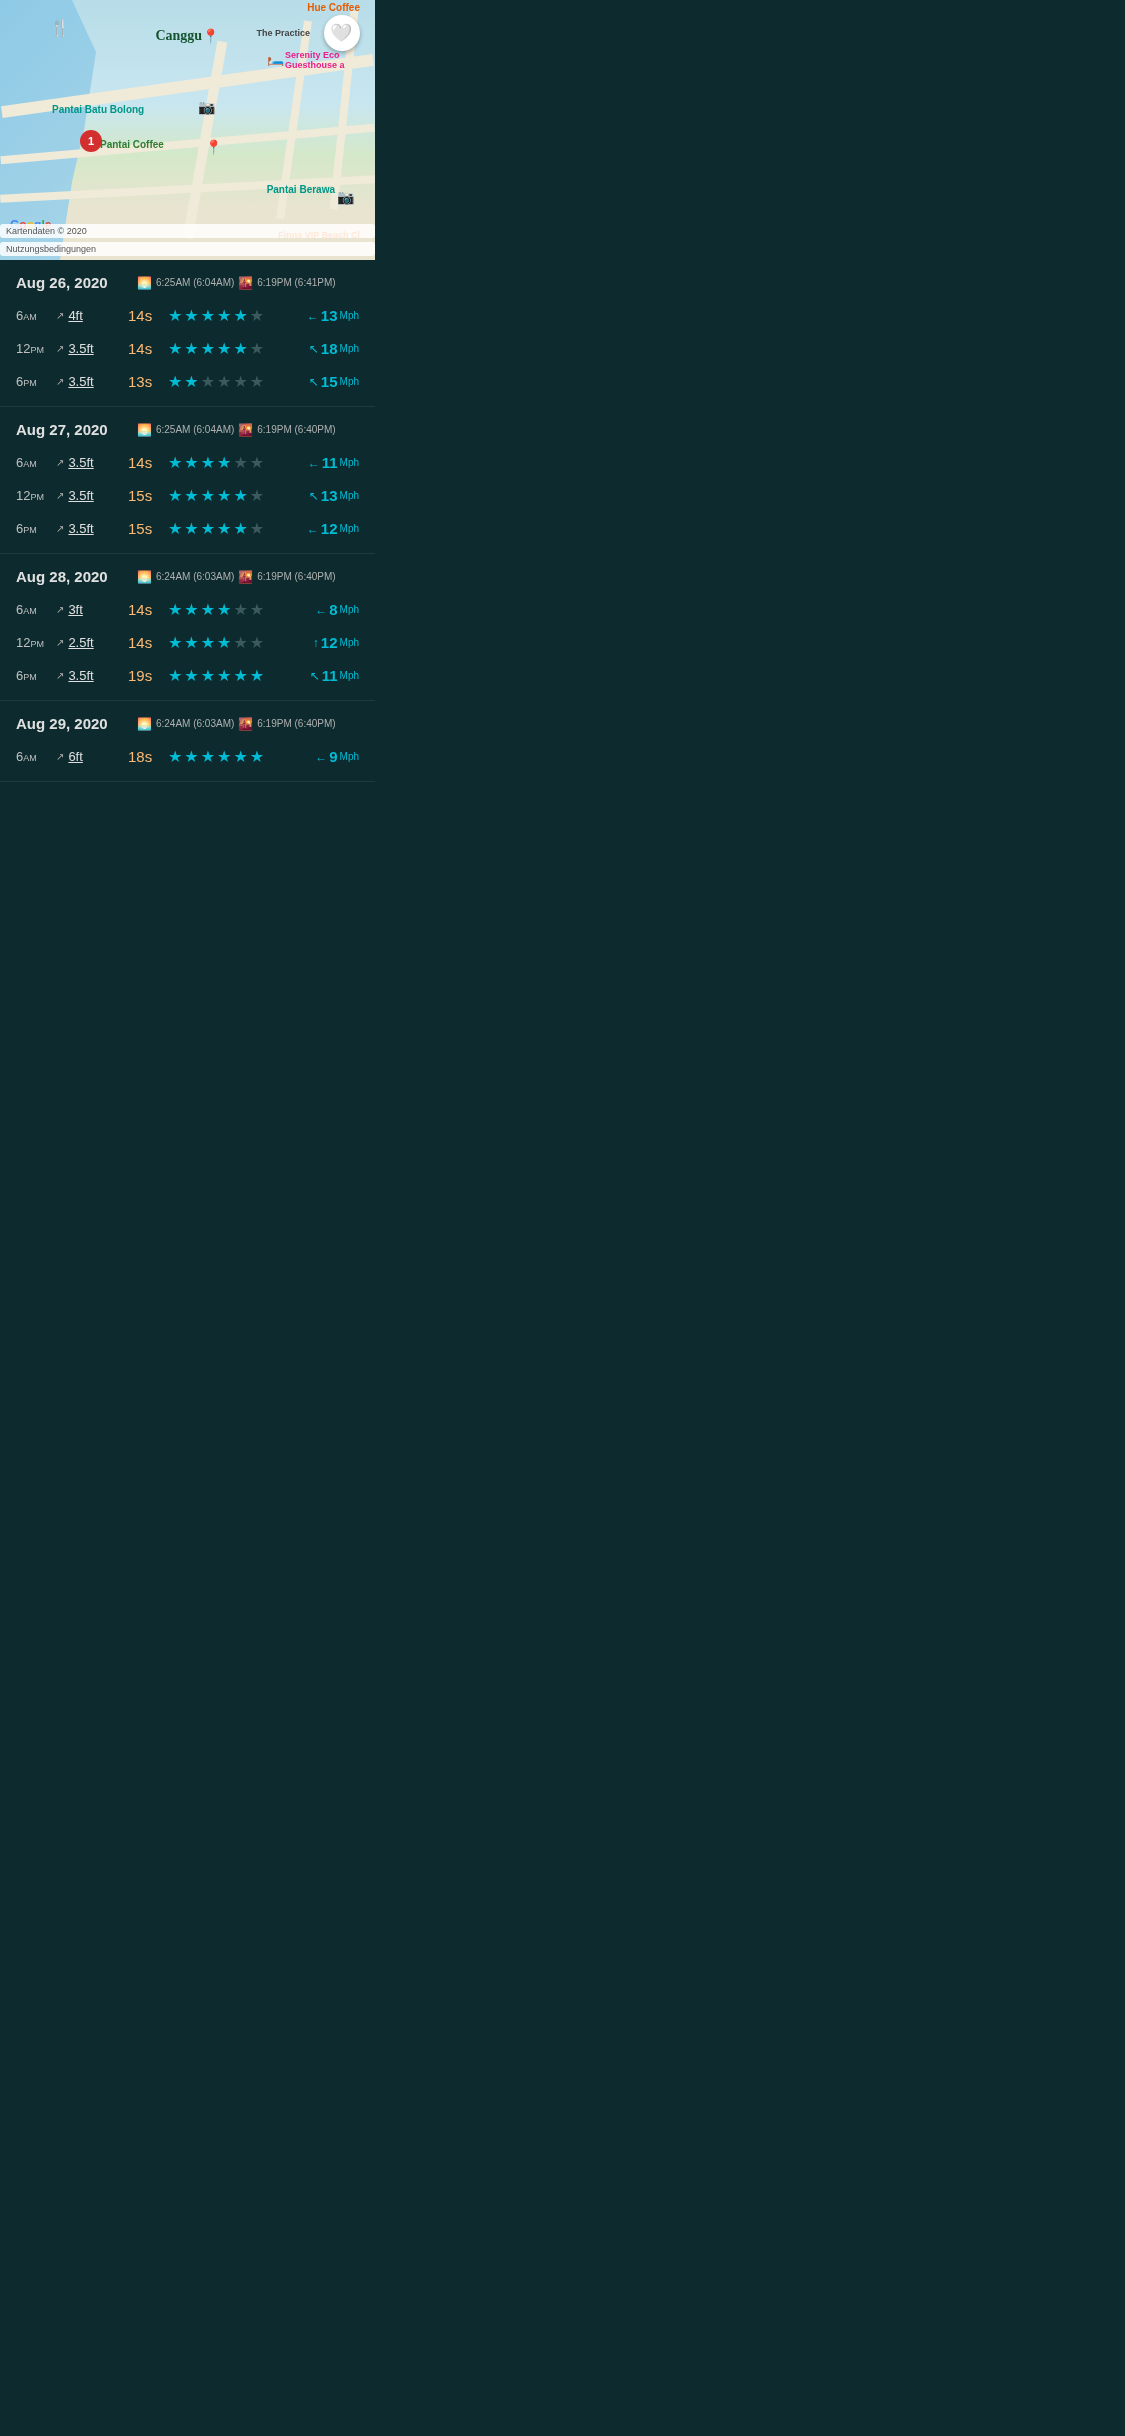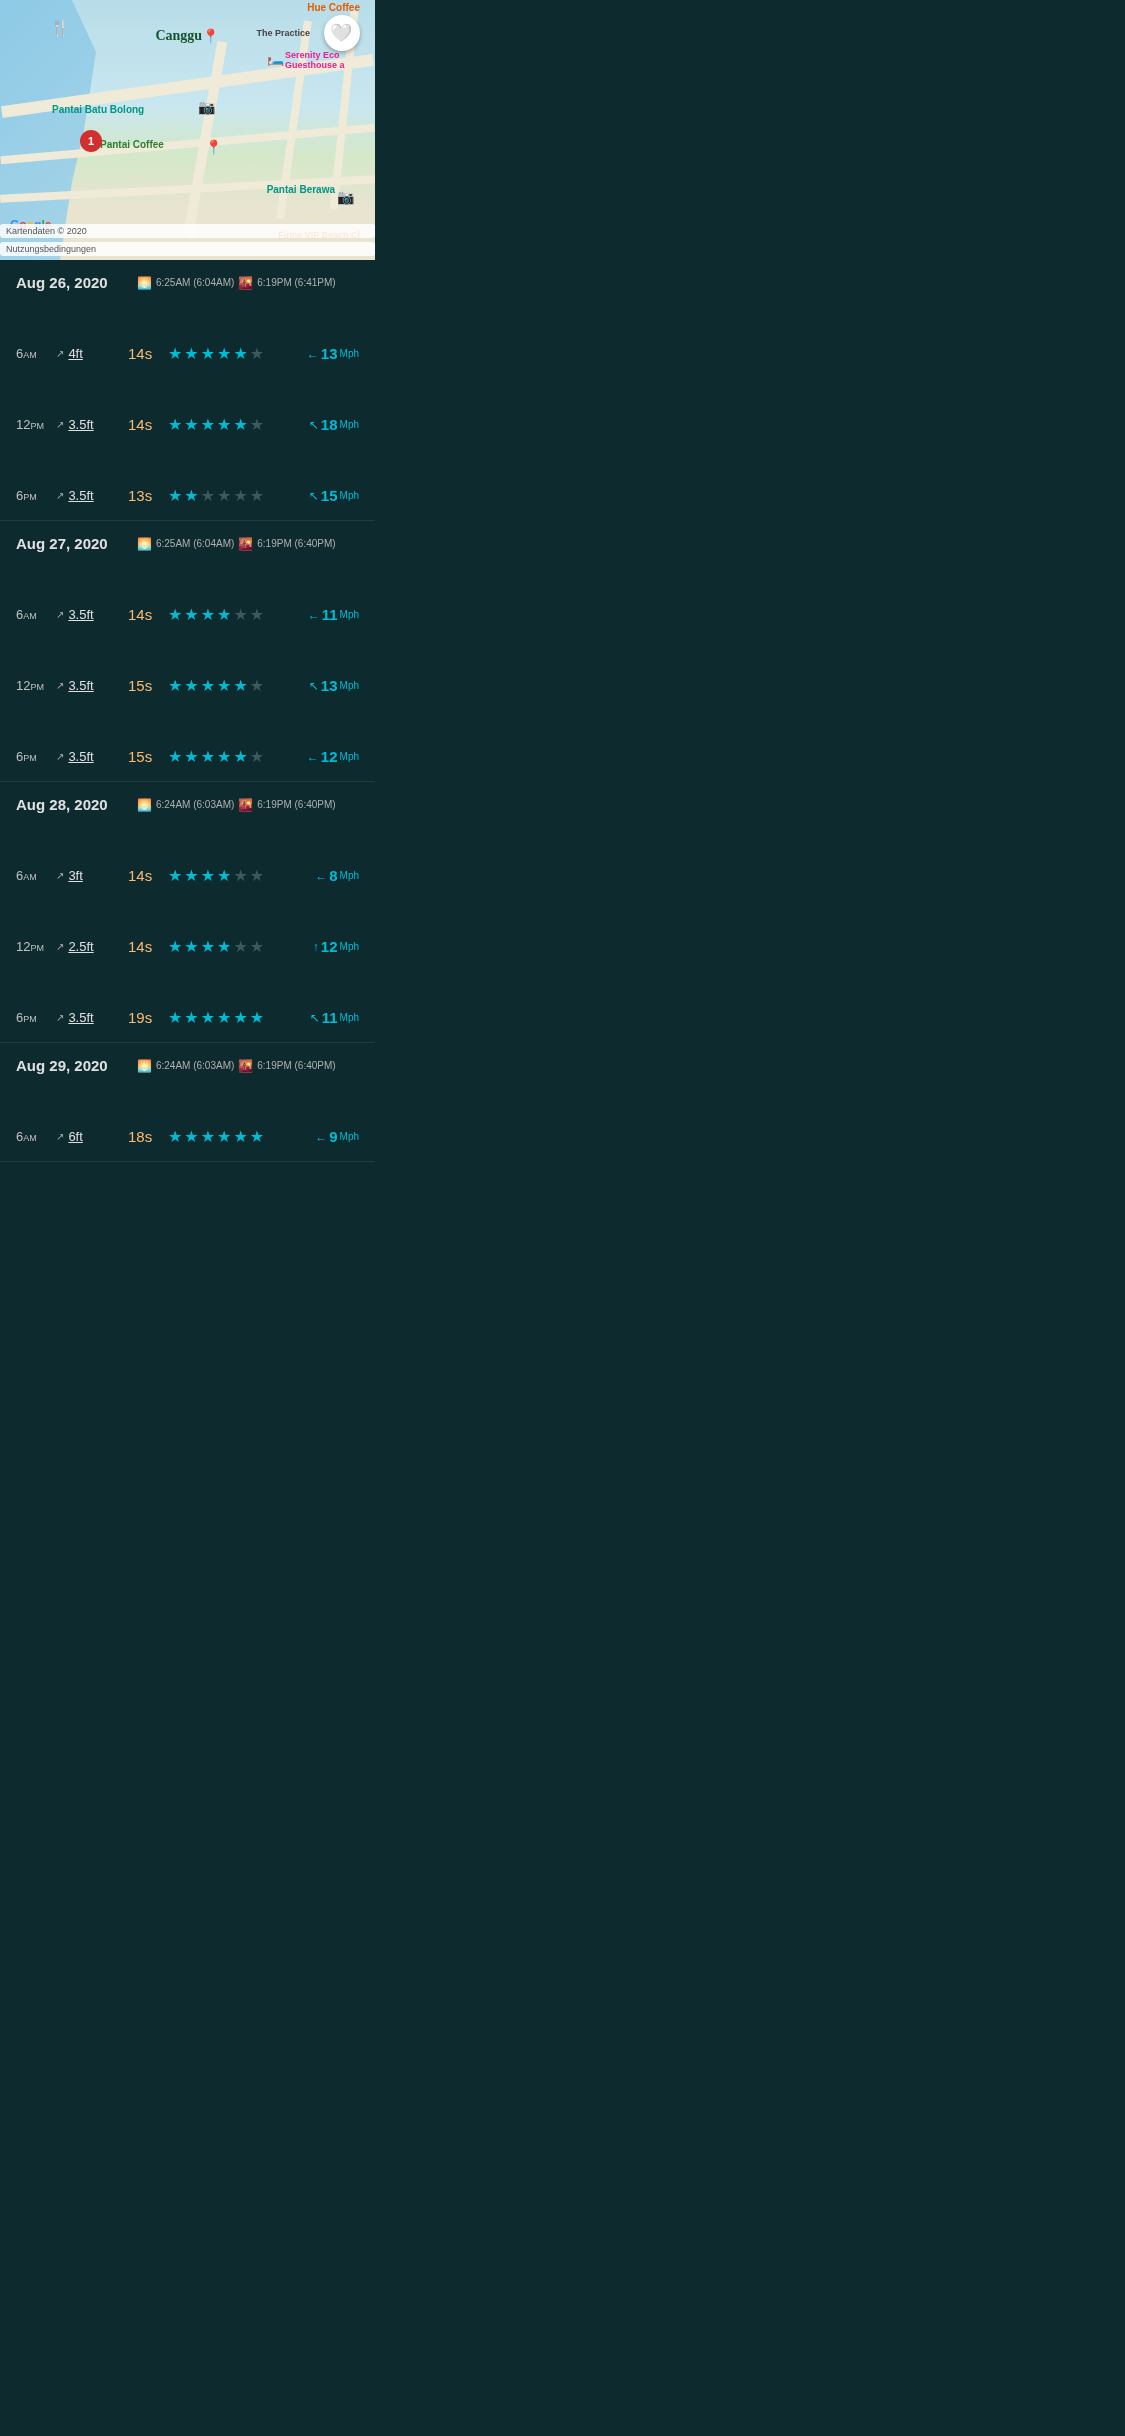--- a/index.html
+++ b/index.html
@@ -194,21 +194,20 @@
     .sun-icon {
       font-size: 12px;
     }
 
     
     .forecast-row {
       display: flex;
       align-items: center;
       padding: 7px 16px;
       gap: 0;
-      margin-top: 38px;
     }
 
     .time-col {
       width: 40px;
       font-size: 13px;
       color: #c0c0c0;
       font-weight: 500;
     }
     .time-sub { font-size: 9px; }
 

